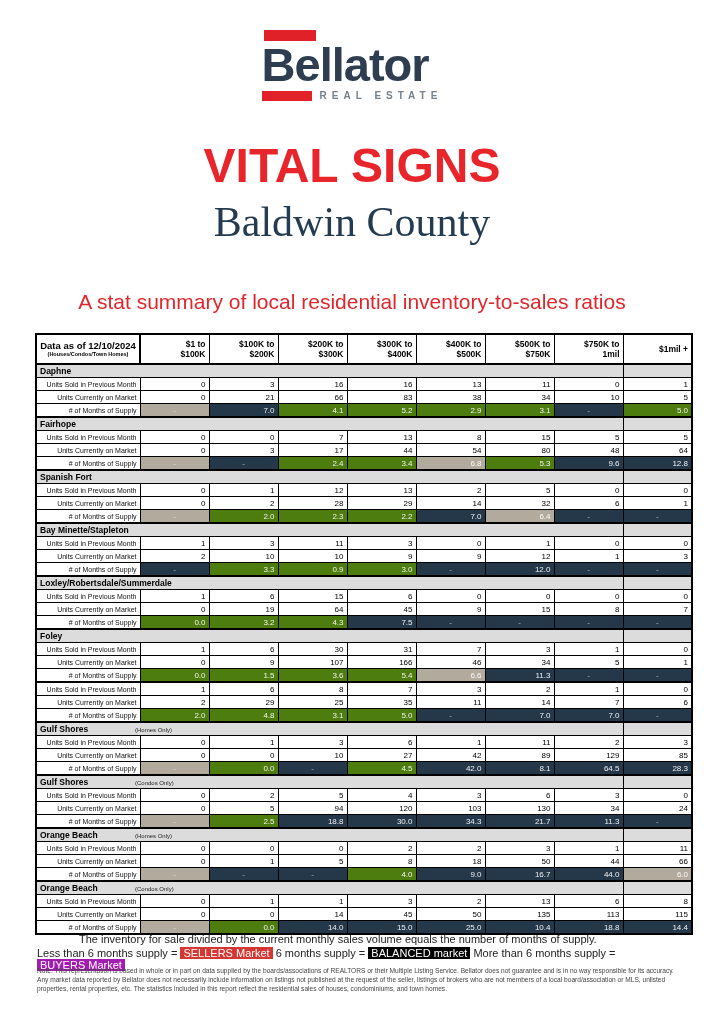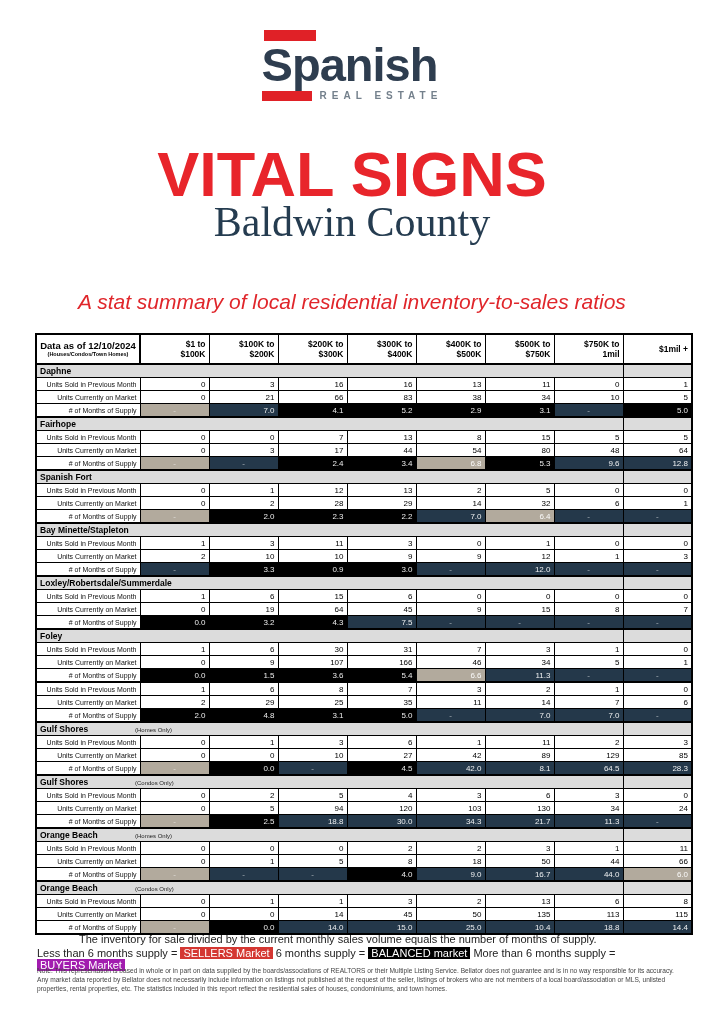--- a/index.html
+++ b/index.html
@@ -10,62 +10,62 @@
   
   .logo{position:absolute;top:30px;left:0;width:704px;text-align:center;}
   .logo-inner{display:inline-block;text-align:left;position:relative;}
   .logo-bar-top{width:52px;height:11px;background:#e02127;margin-left:2px;margin-bottom:2px;}
   .logo-word{font-size:47px;font-weight:bold;color:#2e3d4f;line-height:44px;letter-spacing:-1px;}
   .logo-bottom{display:flex;align-items:center;margin-top:3px;}
   .logo-bar-bottom{width:50px;height:10px;background:#e02127;margin-right:8px;}
   .logo-tagline{font-size:10px;letter-spacing:5px;color:#74808c;font-weight:bold;}
   
   .vital{position:absolute;top:138px;left:0;width:704px;text-align:center;
-    font-size:63px;font-weight:800;color:#e8252b;letter-spacing:0px;}
+    font-size:48px;font-weight:800;color:#e8252b;letter-spacing:0px;}
   .county{position:absolute;top:198px;left:0;width:704px;text-align:center;
     font-family:"Liberation Serif",serif;font-size:42px;color:#253c50;}
   .tagline{position:absolute;top:290px;left:0;width:704px;text-align:center;
-    font-style:italic;font-size:21px;color:#e0262b;}
+    font-size:21px;color:#e0262b;}
   
   .tblwrap{position:absolute;top:333px;left:35px;}
   table{border-collapse:collapse;table-layout:fixed;width:654px;border:2px solid #000;}
   td{border:1px solid #000;padding:0 3px;height:12px;font-size:8px;overflow:hidden;white-space:nowrap;}
   tr.hdr td{height:28px;vertical-align:middle;}
   td.hdr-first{text-align:center;border:2px solid #000;}
   .hdr-title{font-weight:bold;font-size:9.5px;line-height:11px;}
   .hdr-sub{font-weight:bold;font-size:5.5px;line-height:7px;}
   td.hdr-col{text-align:right;font-weight:bold;font-size:8.5px;line-height:10px;vertical-align:middle;}
   tr.section td{background:#dcdcdc;border-top:2px solid #000;border-bottom:1px solid #000;}
   tr.section td.sec-name-cell{border-left:2px solid #000;}
   tr.section td.sec-tail{background:#dcdcdc;}
   .sec-name{font-weight:bold;font-size:8.5px;display:inline-block;min-width:95px;}
   .sec-note{font-size:6px;color:#222;}
   td.rowlabel{text-align:right;font-size:7px;color:#111;border-left:2px solid #000;}
   td.num{text-align:right;font-size:8px;background:#fff;}
   tr.supply td{border-bottom:2px solid #000;}
-  td.s-red{background:#000000;color:rgba(255,255,255,.92);text-align:right;}
+  td.s-red{background:#4d7c0f;color:rgba(255,255,255,.92);text-align:right;}
   td.s-navy{background:#24384a;color:rgba(255,255,255,.92);text-align:right;}
   td.s-gray{background:#b2aa9d;color:rgba(255,255,255,.95);text-align:right;}
   td.dash{text-align:center;color:rgba(255,255,255,.6);}
   
   .foot1{position:absolute;top:933px;left:37px;width:650px;font-size:11px;color:#222;padding-left:42px;}
   .foot2{position:absolute;top:947px;left:37px;width:660px;font-size:11px;color:#222;}
   .chip{color:#fff;padding:0 3px;display:inline-block;}
   .chip-red{background:#d43732;}
   .chip-gray{background:#000000;}
   .chip-navy{background:#a21caf;}
   .note{position:absolute;top:967px;left:37px;width:648px;font-size:6.6px;color:#444;line-height:1.35;}
 </style>
 </head>
 <body>
 
 <div class="logo">
   <div class="logo-inner">
     <div class="logo-bar-top"></div>
-    <div class="logo-word">Spanish</div>
+    <div class="logo-word">Bellator</div>
     <div class="logo-bottom">
       <div class="logo-bar-bottom"></div>
       <div class="logo-tagline">REAL ESTATE</div>
     </div>
   </div>
 </div>
 
 <div class="vital">VITAL SIGNS</div>
 <div class="county">Baldwin County</div>
 <div class="tagline">A stat summary of local residential inventory-to-sales ratios</div>

